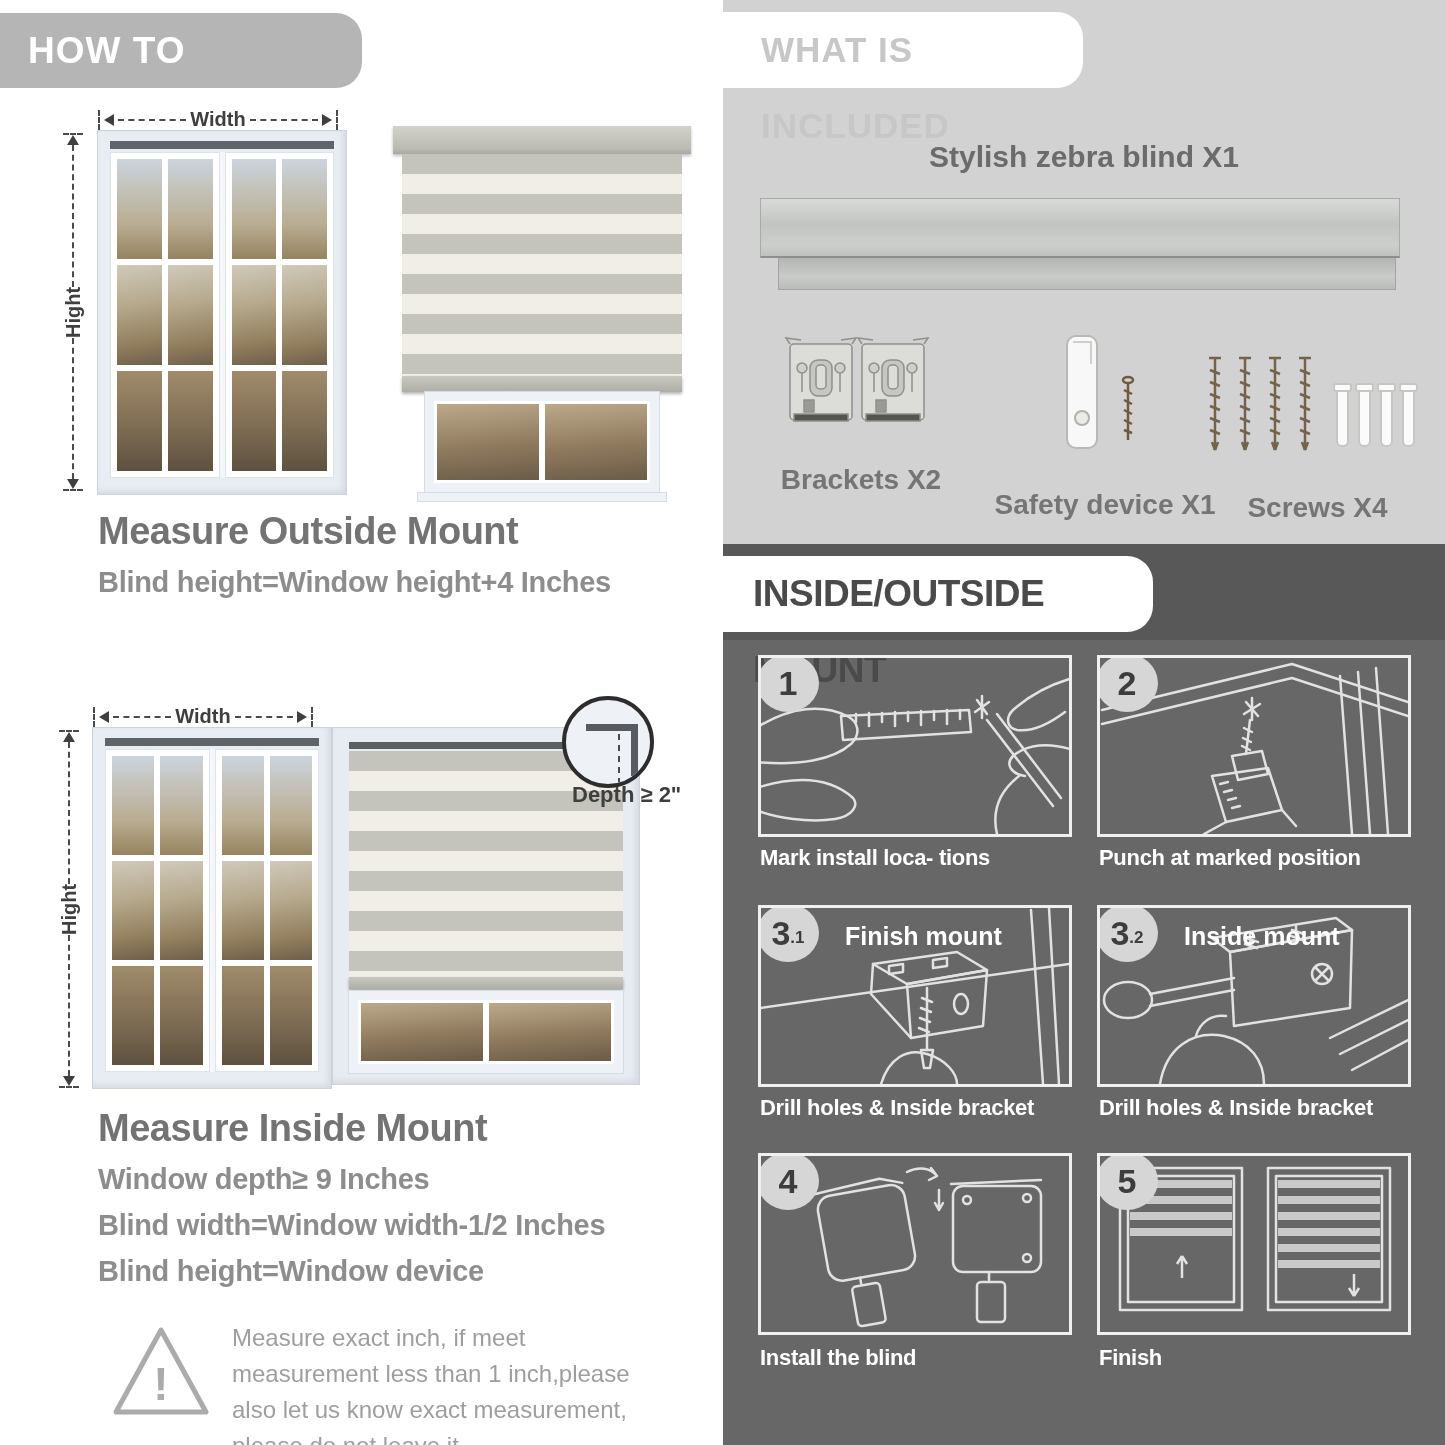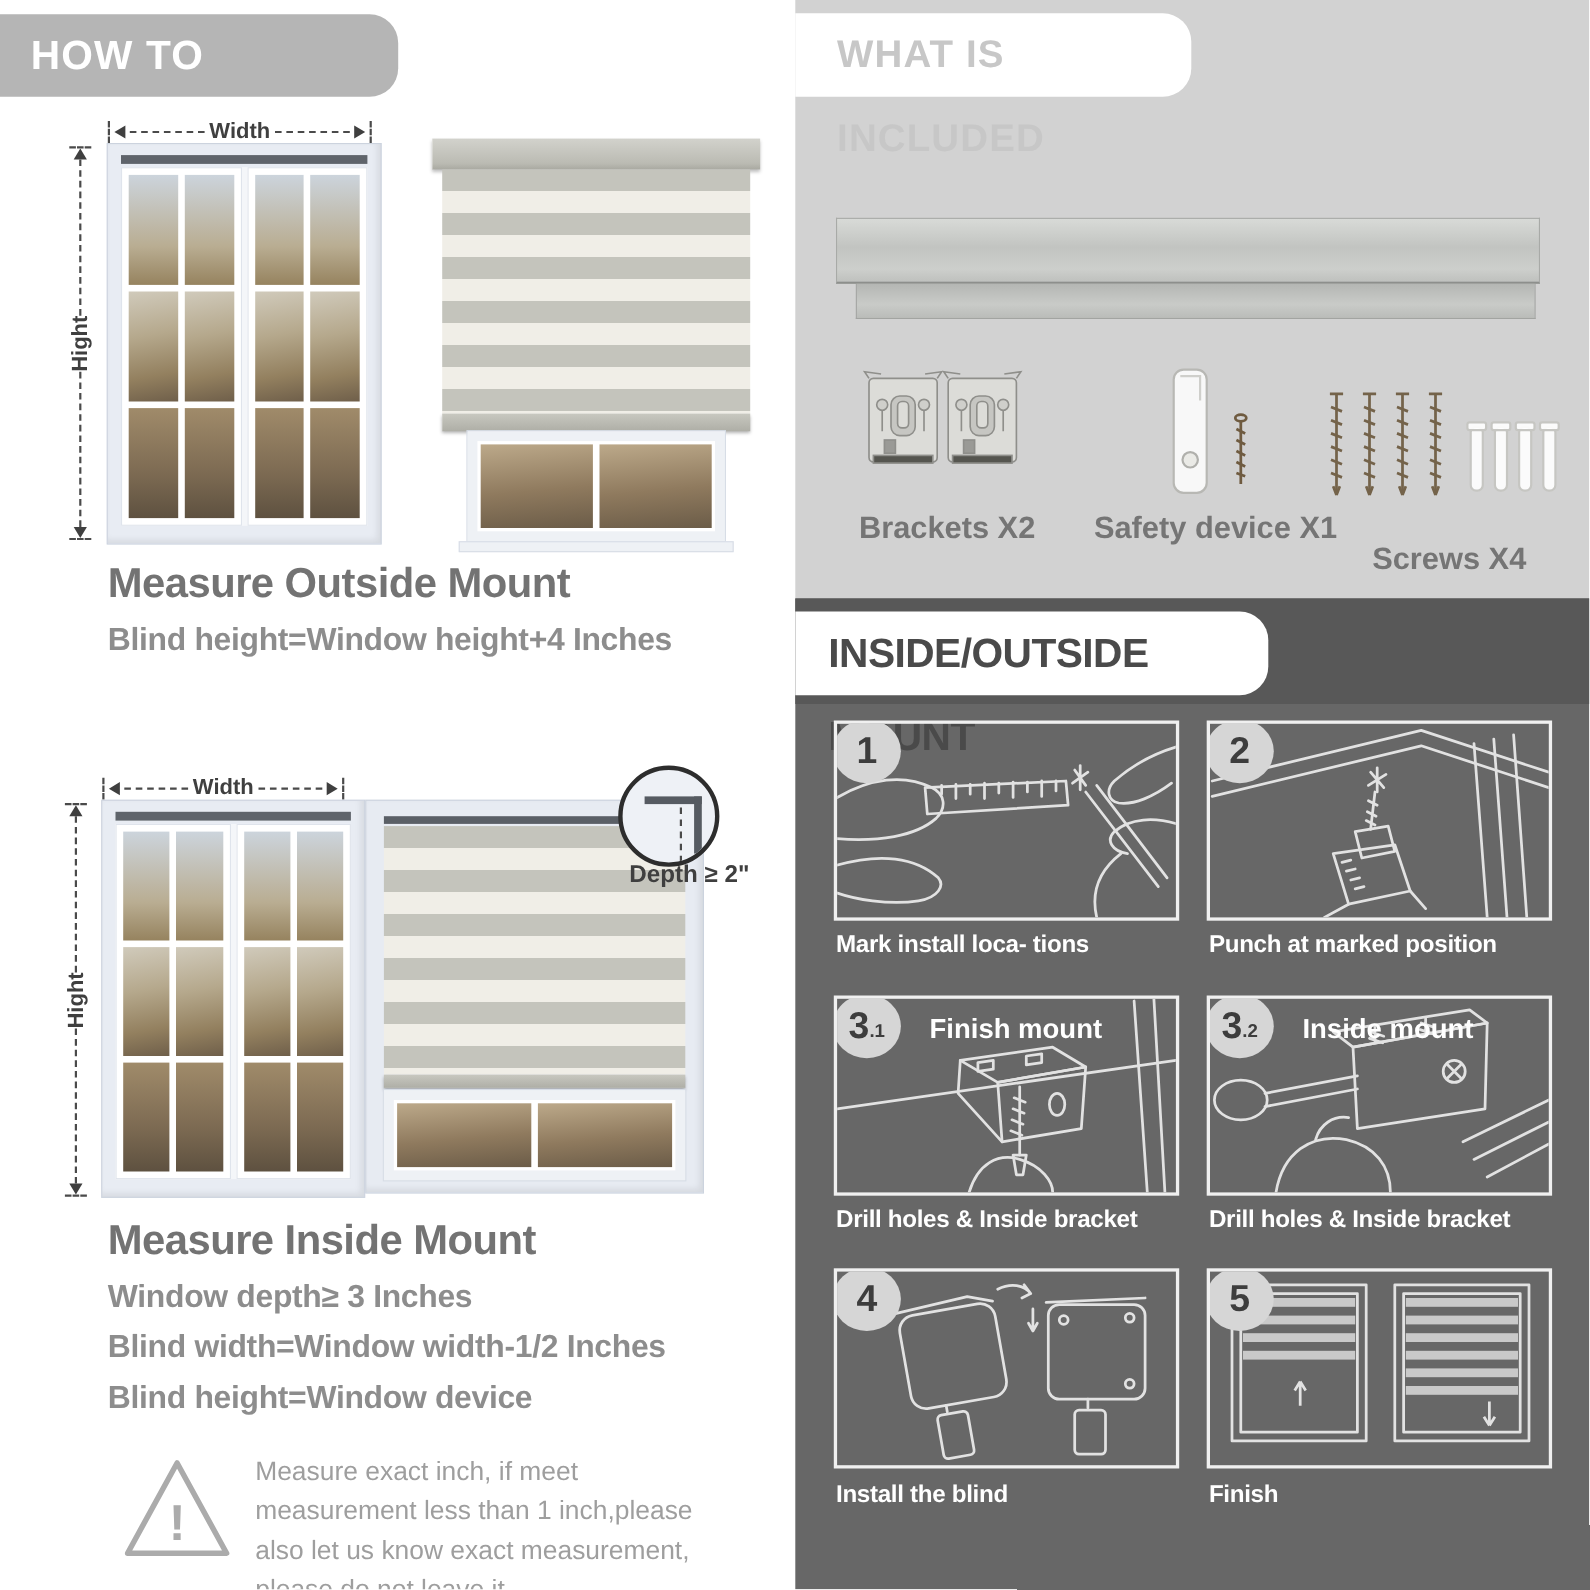--- a/index.html
+++ b/index.html
@@ -230,32 +230,33 @@
   </div>
 
   <div class="abs depth-circle" style="left:562px; top:696px;">
     <div class="depth-corner"></div>
     <div class="depth-dash"></div>
   </div>
   <div class="abs depth-label" style="left:572px; top:782px;">Depth ≥ 2"</div>
 
   <div class="abs measure-block" style="left:98px; top:1107px; width:620px;">
     <h3>Measure Inside Mount</h3>
-    <p>Window depth≥ 3 Inches</p>
+    <p>Window depth≥ 9 Inches</p>
     <p>Blind width=Window width-1/2 Inches</p>
     <p>Blind height=Window device</p>
   </div>
 
   <svg class="abs" style="left:108px; top:1322px;" width="106" height="100" viewBox="0 0 106 100">
     <path d="M53,8 L98,90 L8,90 Z" fill="none" stroke="#ababab" stroke-width="5" stroke-linejoin="round"></path>
     <text x="53" y="78" text-anchor="middle" font-size="46" font-weight="bold" fill="#ababab" font-family="Liberation Sans, sans-serif">!</text>
   </svg>
   <div class="abs warn-text" style="left:232px; top:1320px; width:420px;">Measure exact inch, if meet measurement less than 1 inch,please also let us know exact measurement, please do not leave it</div>
 
   <div class="abs hdr-included">WHAT IS INCLUDED</div>
+  <div class="abs product-label">Stylish zebra blind X1</div>
 
   <div class="abs headrail-top"></div>
   <div class="abs headrail-lip"></div>
 
   <svg class="abs" style="left:745px; top:330px;" width="680" height="132" viewBox="0 0 680 132">
 
     <g stroke="#8f8f8b" stroke-width="1.5">
       <rect x="45" y="14" width="62" height="76" rx="4" fill="#dcdcd8"></rect>
       <path d="M45,14 L41,8 L56,10 M107,14 L111,8 L96,10" fill="none"></path>
       <rect x="65" y="30" width="22" height="36" rx="8" fill="#c6c6c2"></rect>
@@ -322,21 +323,21 @@
       <rect x="614" y="58" width="11" height="58" rx="5"></rect>
         <rect x="611" y="54" width="17" height="7" rx="2"></rect>
       <rect x="636" y="58" width="11" height="58" rx="5"></rect>
         <rect x="633" y="54" width="17" height="7" rx="2"></rect>
       <rect x="658" y="58" width="11" height="58" rx="5"></rect>
         <rect x="655" y="54" width="17" height="7" rx="2"></rect>
     </g>
   </svg>
 
   <div class="abs part-label" style="left:756px; width:210px;">Brackets X2</div>
-  <div class="abs part-label" style="left:985px; width:240px;">Safety device X1</div>
+  <div class="abs part-label" style="left:985px; width:240px;margin-top:25px;">Safety device X1</div>
   <div class="abs part-label" style="left:1225px; width:185px;margin-top:28px;">Screws X4</div>
 
   <div class="abs hdr-mount">INSIDE/OUTSIDE MOUNT</div>
 
   <div class="step" style="left:758px; top:655px;">
     <svg width="308" height="176" viewBox="0 0 308 176" fill="none" stroke="#e2e2e2" stroke-width="2.5" stroke-linecap="round" stroke-linejoin="round">
       <path d="M-5,70 C30,48 62,46 86,58 C98,64 100,76 90,86 C72,102 38,108 -5,104"></path>
       <path d="M-5,130 C40,116 72,122 92,140 C98,147 92,158 74,161 C48,165 15,160 -5,152"></path>
       <path d="M80,58 L208,52 L210,74 L82,82 Z"></path>
       <path d="M95,56 L95,64 M108,55 L108,68 M121,55 L121,64 M134,54 L134,68 M147,54 L147,63 M160,53 L160,67 M173,53 L173,62 M186,52 L186,66 M199,52 L199,61"></path>

